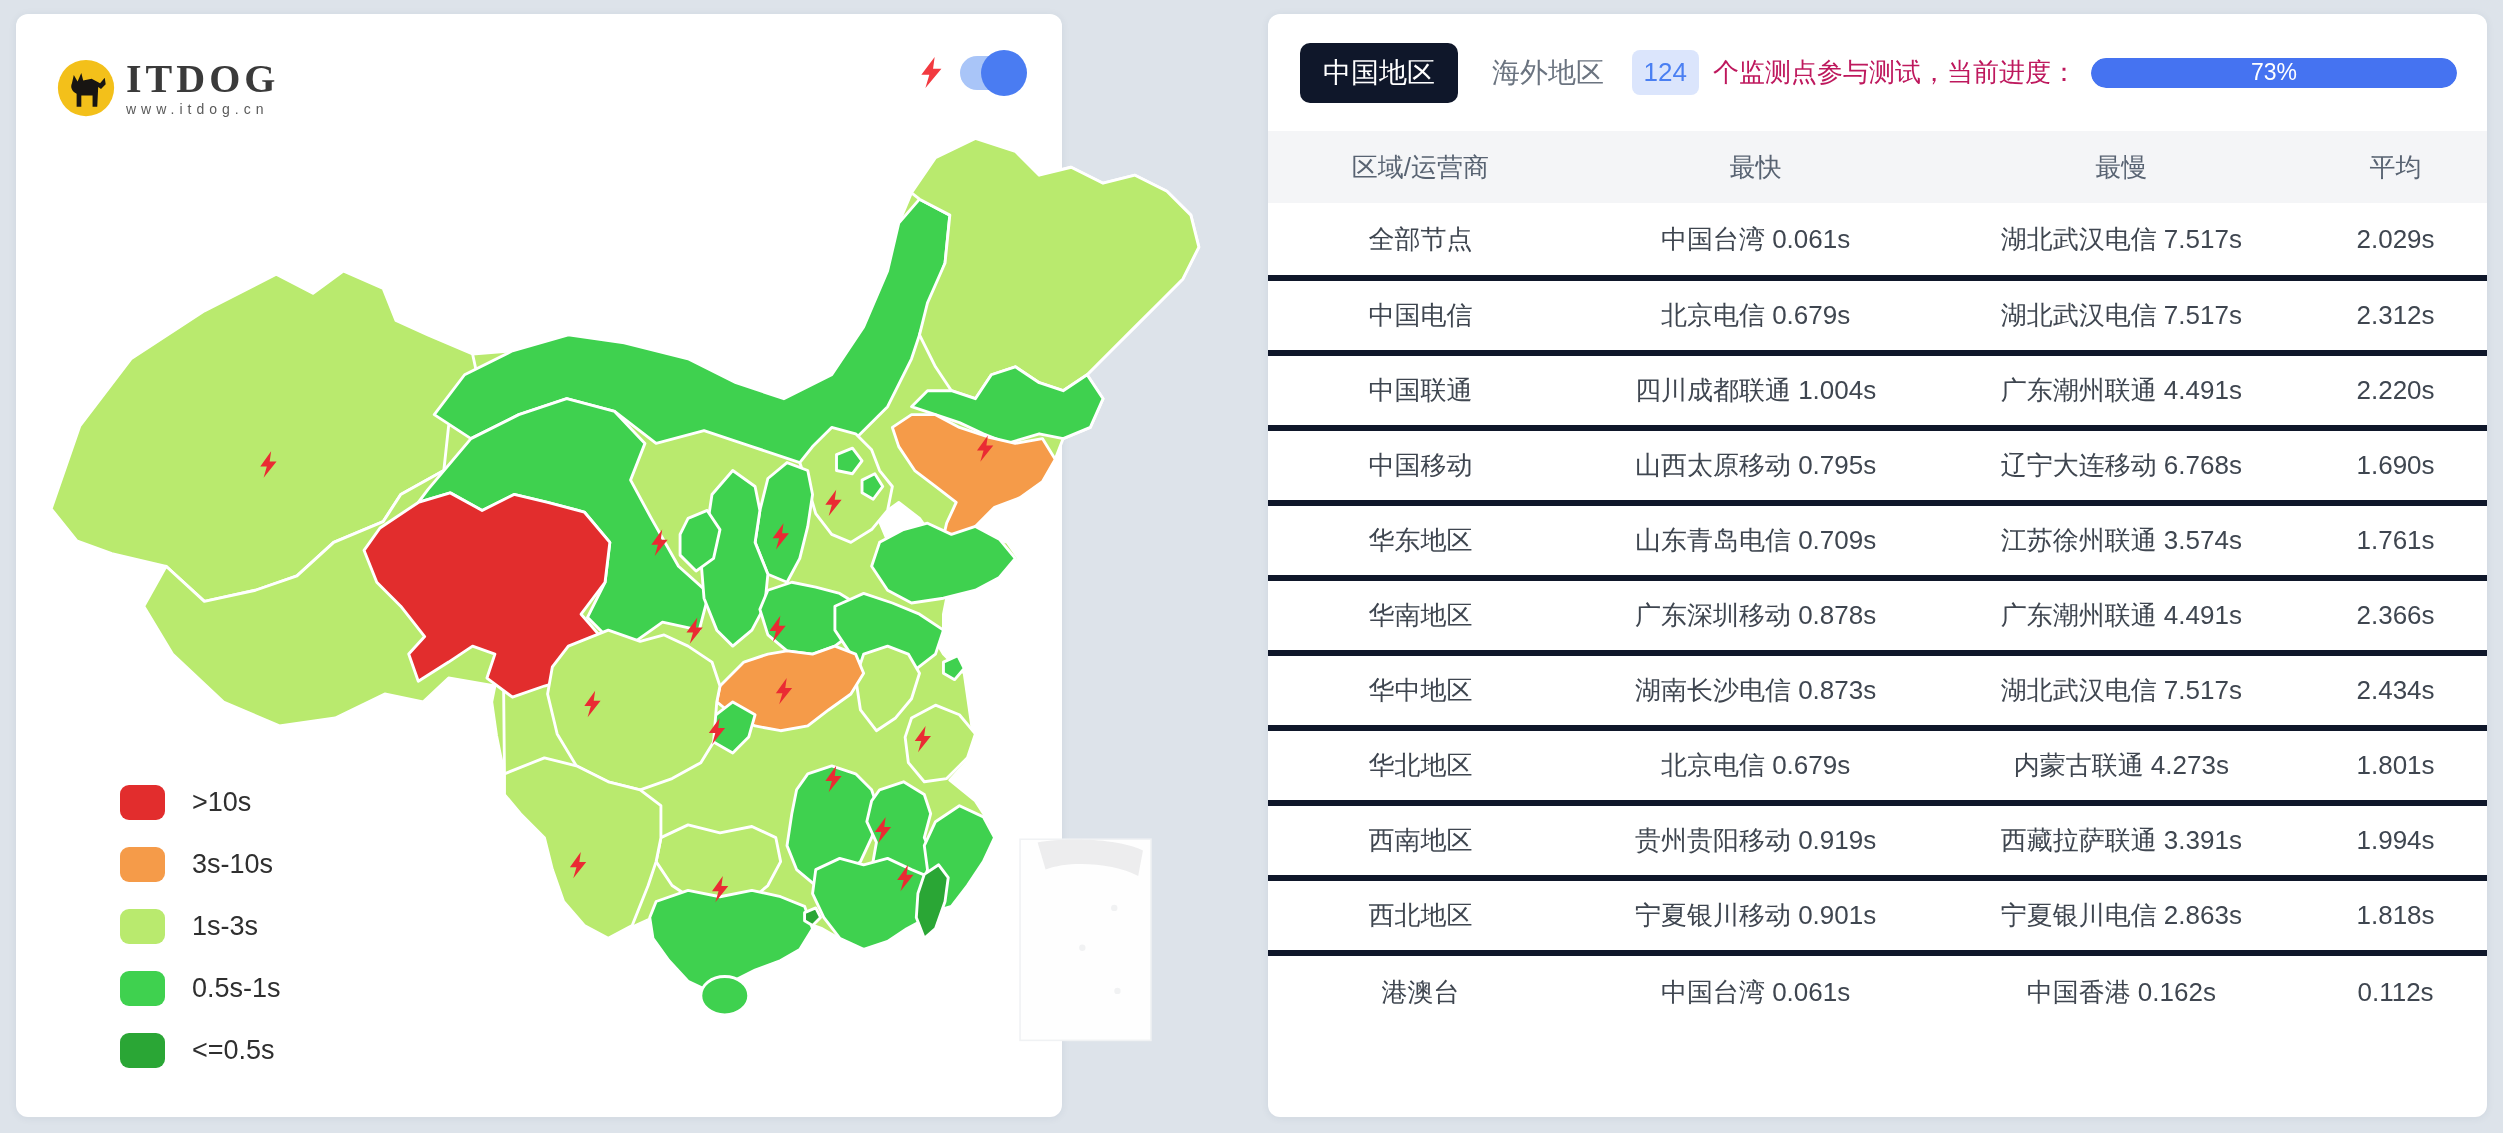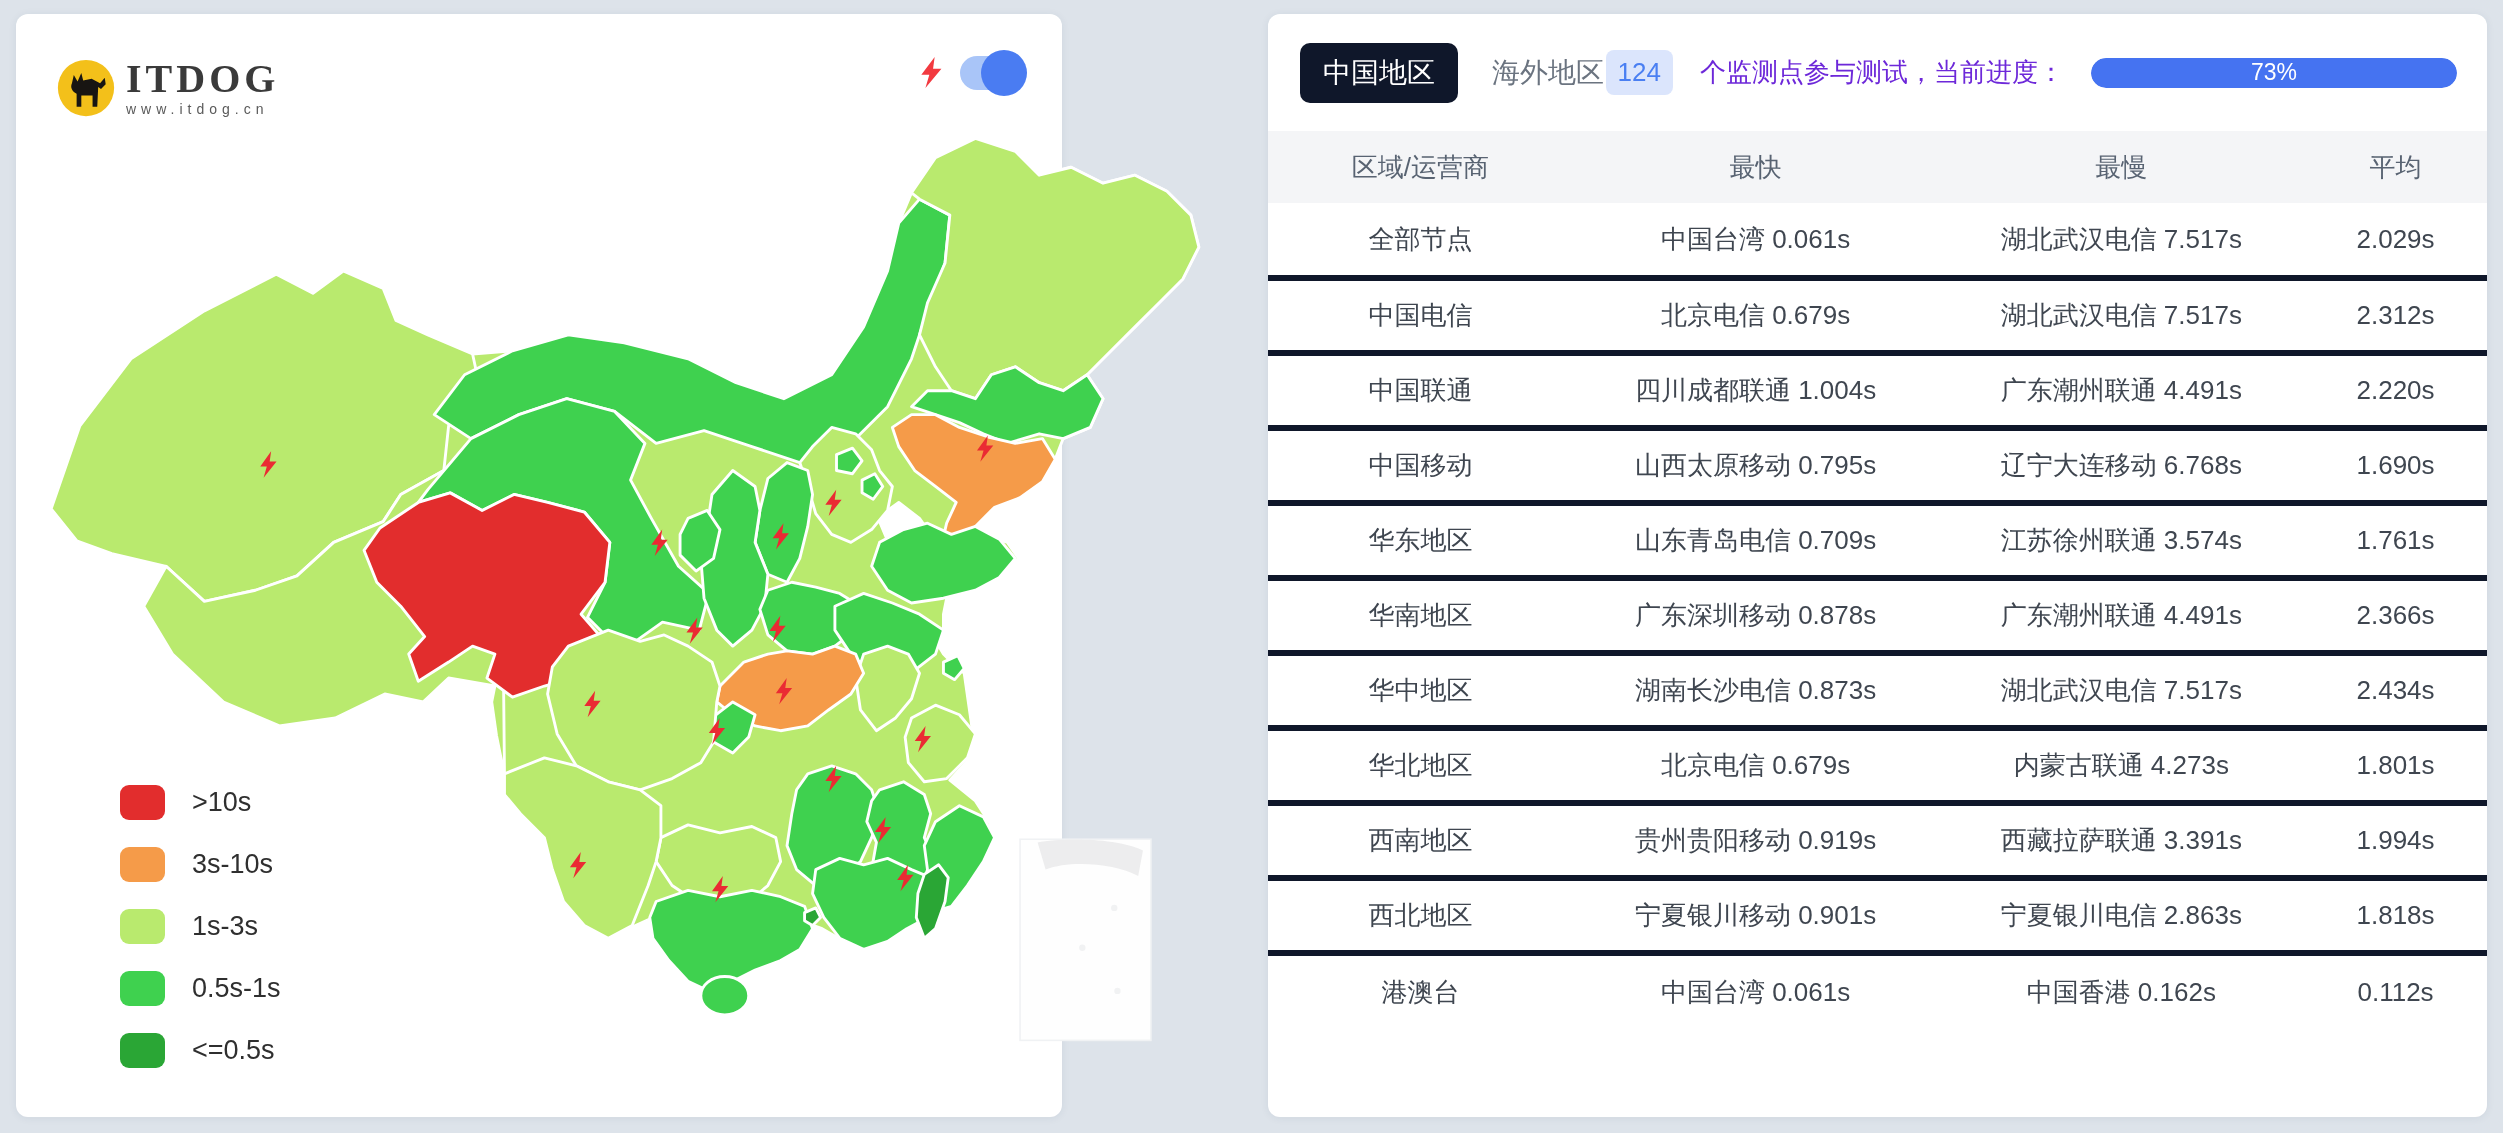--- a/index.html
+++ b/index.html
@@ -52,26 +52,26 @@
     height: 117px; display: flex; align-items: center;
     justify-content: space-between; padding: 0 30px 0 32px;
   }
   .tabs { display: flex; align-items: center; gap: 34px; }
   .tab { font-size: 28px; border: none; background: none; cursor: pointer; }
   .tab.active {
     background: #0f172a; color: #ffffff; padding: 11px 23px; border-radius: 10px;
   }
   .tab.inactive { color: #6b7480; padding: 11px 0; }
 
-  .progress-group { display: flex; align-items: center; gap: 27px; }
+  .progress-group { display: flex; align-items: center; gap: 14px; }
   .count-badge {
     background: #dbe5fc; color: #4a7ff2; font-size: 26px;
     padding: 7px 12px; border-radius: 8px;
   }
-  .monitor-label { font-size: 26px; color: #6d28d9; }
+  .monitor-label { font-size: 26px; color: #be185d; }
   .progress-track {
     width: 366px; height: 30px; border-radius: 15px; background: #e4eaf6;
     overflow: hidden; position: relative;
   }
   .progress-fill {
     height: 100%; background: #4573f1; border-radius: 15px;
     display: flex; align-items: center; justify-content: center;
   }
   .progress-label { color: #ffffff; font-size: 23px; }
 

